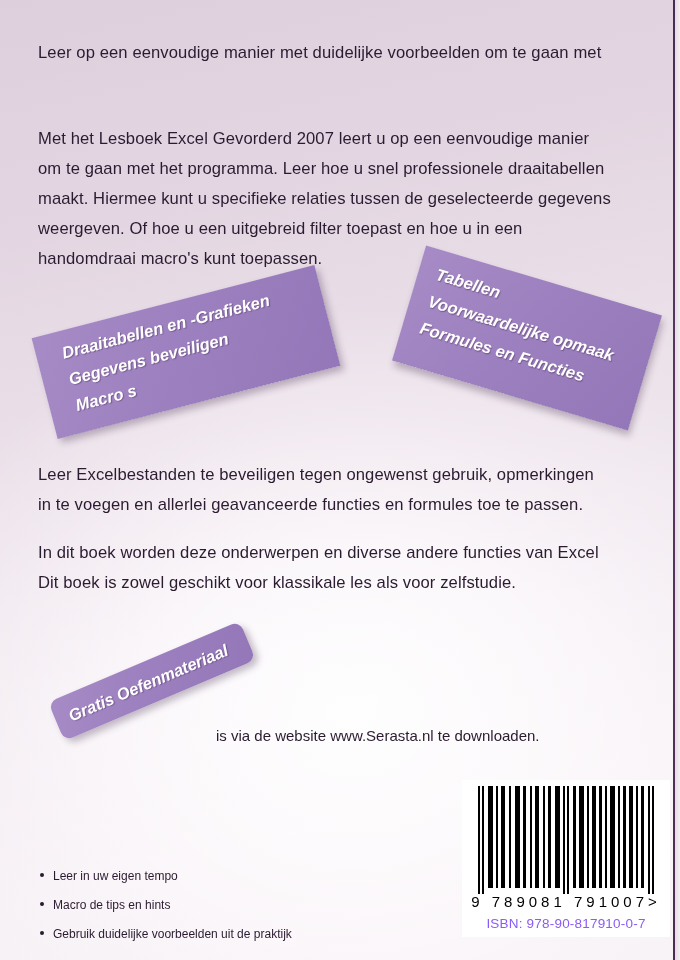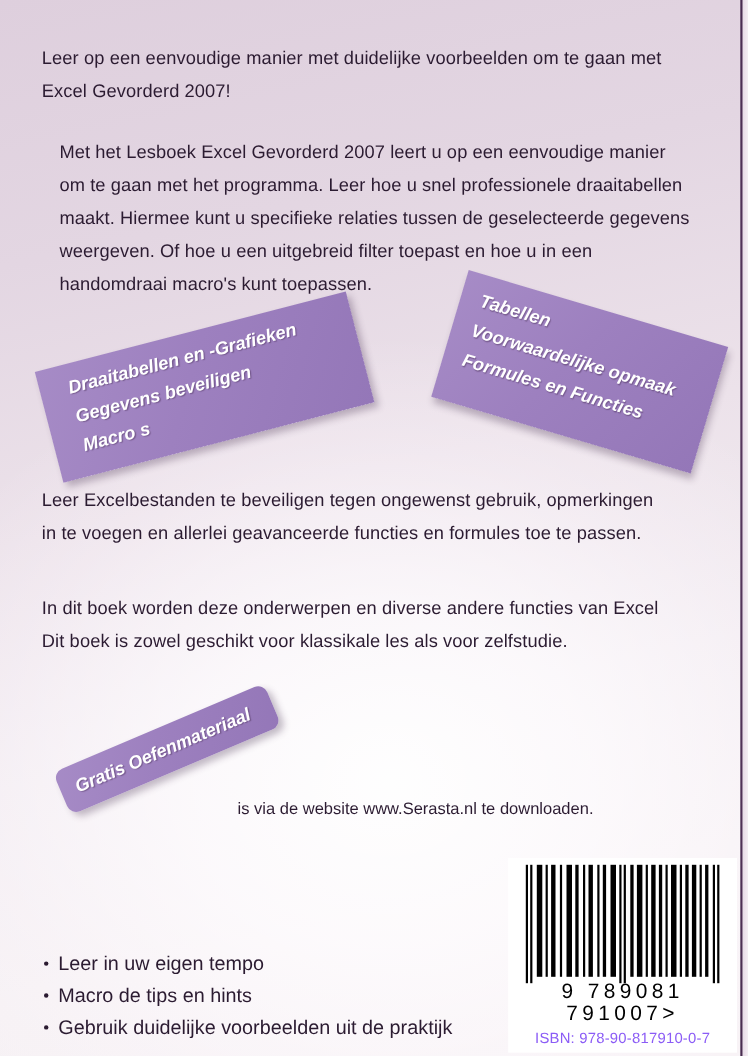--- a/index.html
+++ b/index.html
@@ -107,21 +107,21 @@
 
   
   #bullet-list {
     position: absolute;
     left: 40px;
     top: 862px;
     margin: 0;
     padding: 0;
     list-style: none;
     color: #2b1b31;
-    font-size: 18px;
+    font-size: 12px;
     line-height: 29px;
   }
   #bullet-list li { white-space: nowrap; }
   .bullet-dot {
     display: inline-block;
     width: 4px;
     height: 4px;
     border-radius: 50%;
     background: #2b1b31;
     vertical-align: middle;
@@ -138,21 +138,21 @@
     padding: 6px 8px 5px 8px;
     box-sizing: border-box;
     text-align: center;
   }
   #barcode-bars {
     height: 108px;
     display: block;
   }
   #barcode-digits {
     font-family: "Liberation Sans", sans-serif;
-    font-size: 19px;
+    font-size: 15px;
     letter-spacing: 4px;
     color: #000;
     margin-top: -2px;
     line-height: 20px;
   }
   #isbn-text {
     font-family: "Liberation Sans", sans-serif;
     font-size: 13.5px;
     color: #8b5cf6;
     margin-top: 4px;
@@ -160,44 +160,43 @@
     letter-spacing: .2px;
   }
 </style>
 </head>
 <body>
 
 <div id="cover">
 
   <div class="body-text" style="top:38px;">
     <div>Leer op een eenvoudige manier met duidelijke voorbeelden om te gaan met</div>
-    <div>Excel Gevorderd 2007!</div>
-  </div>
-
-  <div class="body-text" style="top:124px;margin-left:16px;">
+  </div>
+
+  <div class="body-text" style="top:124px;">
     <div>Met het Lesboek Excel Gevorderd 2007 leert u op een eenvoudige manier</div>
     <div>om te gaan met het programma. Leer hoe u snel professionele draaitabellen</div>
     <div>maakt. Hiermee kunt u specifieke relaties tussen de geselecteerde gegevens</div>
     <div>weergeven. Of hoe u een uitgebreid filter toepast en hoe u in een</div>
     <div>handomdraai macro's kunt toepassen.</div>
   </div>
 
   <div class="banner" id="banner-topics-left">
     <div class="line">Draaitabellen en -Grafieken</div>
     <div class="line">Gegevens beveiligen</div>
     <div class="line">Macro s</div>
   </div>
 
   <div class="banner" id="banner-topics-right">
     <div class="line">Tabellen</div>
     <div class="line">Voorwaardelijke opmaak</div>
     <div class="line">Formules en Functies</div>
   </div>
 
-  <div class="body-text" style="top:440px;">
+  <div class="body-text" style="top:460px;">
     <div>Leer Excelbestanden te beveiligen tegen ongewenst gebruik, opmerkingen</div>
     <div>in te voegen en allerlei geavanceerde functies en formules toe te passen.</div>
   </div>
 
   <div class="body-text" style="top:538px;">
     <div>In dit boek worden deze onderwerpen en diverse andere functies van Excel</div>
     <div>Dit boek is zowel geschikt voor klassikale les als voor zelfstudie.</div>
   </div>
 
   <div class="banner" id="banner-free-material">

